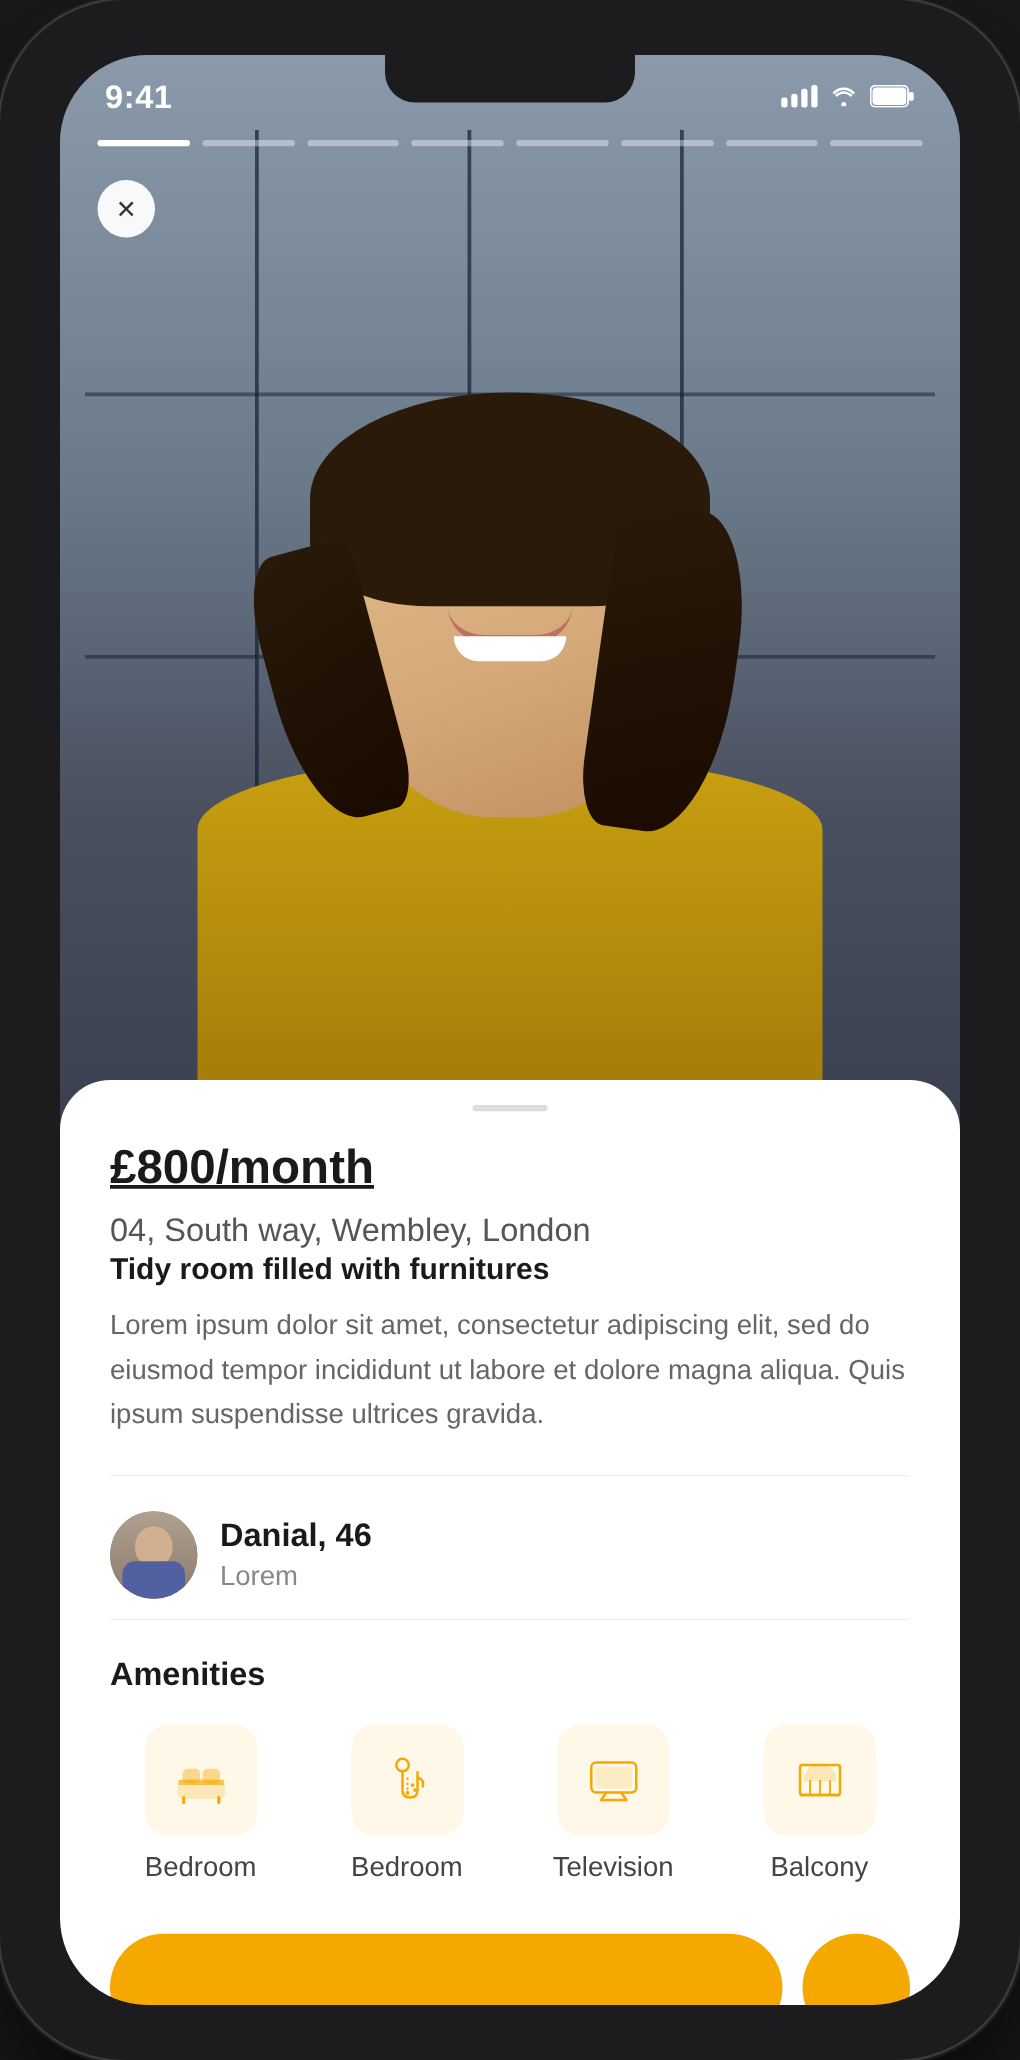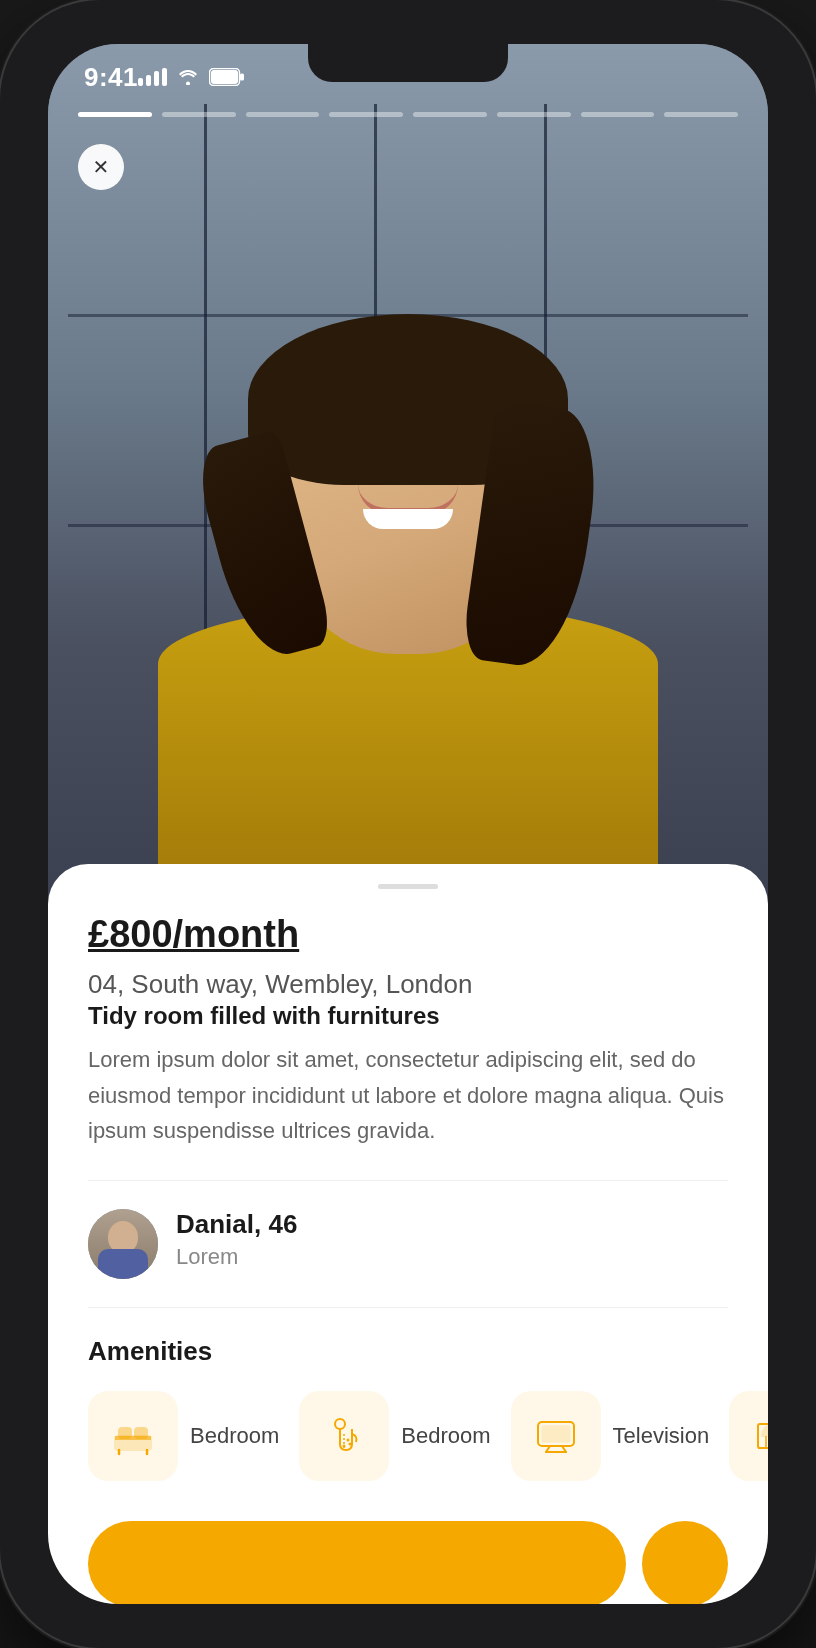--- a/index.html
+++ b/index.html
@@ -78,20 +78,21 @@
 
     
     .status-bar {
       position: absolute;
       top: 0;
       left: 0;
       right: 0;
       height: 54px;
       display: flex;
       align-items: center;
+      justify-content: space-between;
       padding: 12px 36px 0;
       z-index: 50;
       color: white;
     }
 
     .status-time {
       font-size: 26px;
       font-weight: 600;
       letter-spacing: 0.5px;
     }
@@ -268,22 +269,23 @@
     }
 
     .divider {
       height: 1px;
       background: #eee;
       margin-bottom: 28px;
     }
 
     .owner-section {
       display: flex;
+      align-items: center;
       gap: 18px;
-      margin-bottom: 28px;
+      margin-bottom: 16px;
     }
 
     .owner-avatar {
       width: 70px;
       height: 70px;
       border-radius: 50%;
       background: linear-gradient(135deg, #8a9aa8 0%, #6a7a88 100%);
       overflow: hidden;
       flex-shrink: 0;
       display: flex;
@@ -343,21 +345,21 @@
 
     .amenities-grid {
       display: flex;
       gap: 20px;
       margin-bottom: 40px;
       justify-content: space-between;
     }
 
     .amenity-item {
       display: flex;
-      flex-direction: row;
+      flex-direction: column;
       align-items: center;
       gap: 12px;
       flex: 1;
     }
 
     .amenity-icon-box {
       width: 90px;
       height: 90px;
       background: #fff8e8;
       border-radius: 20px;

